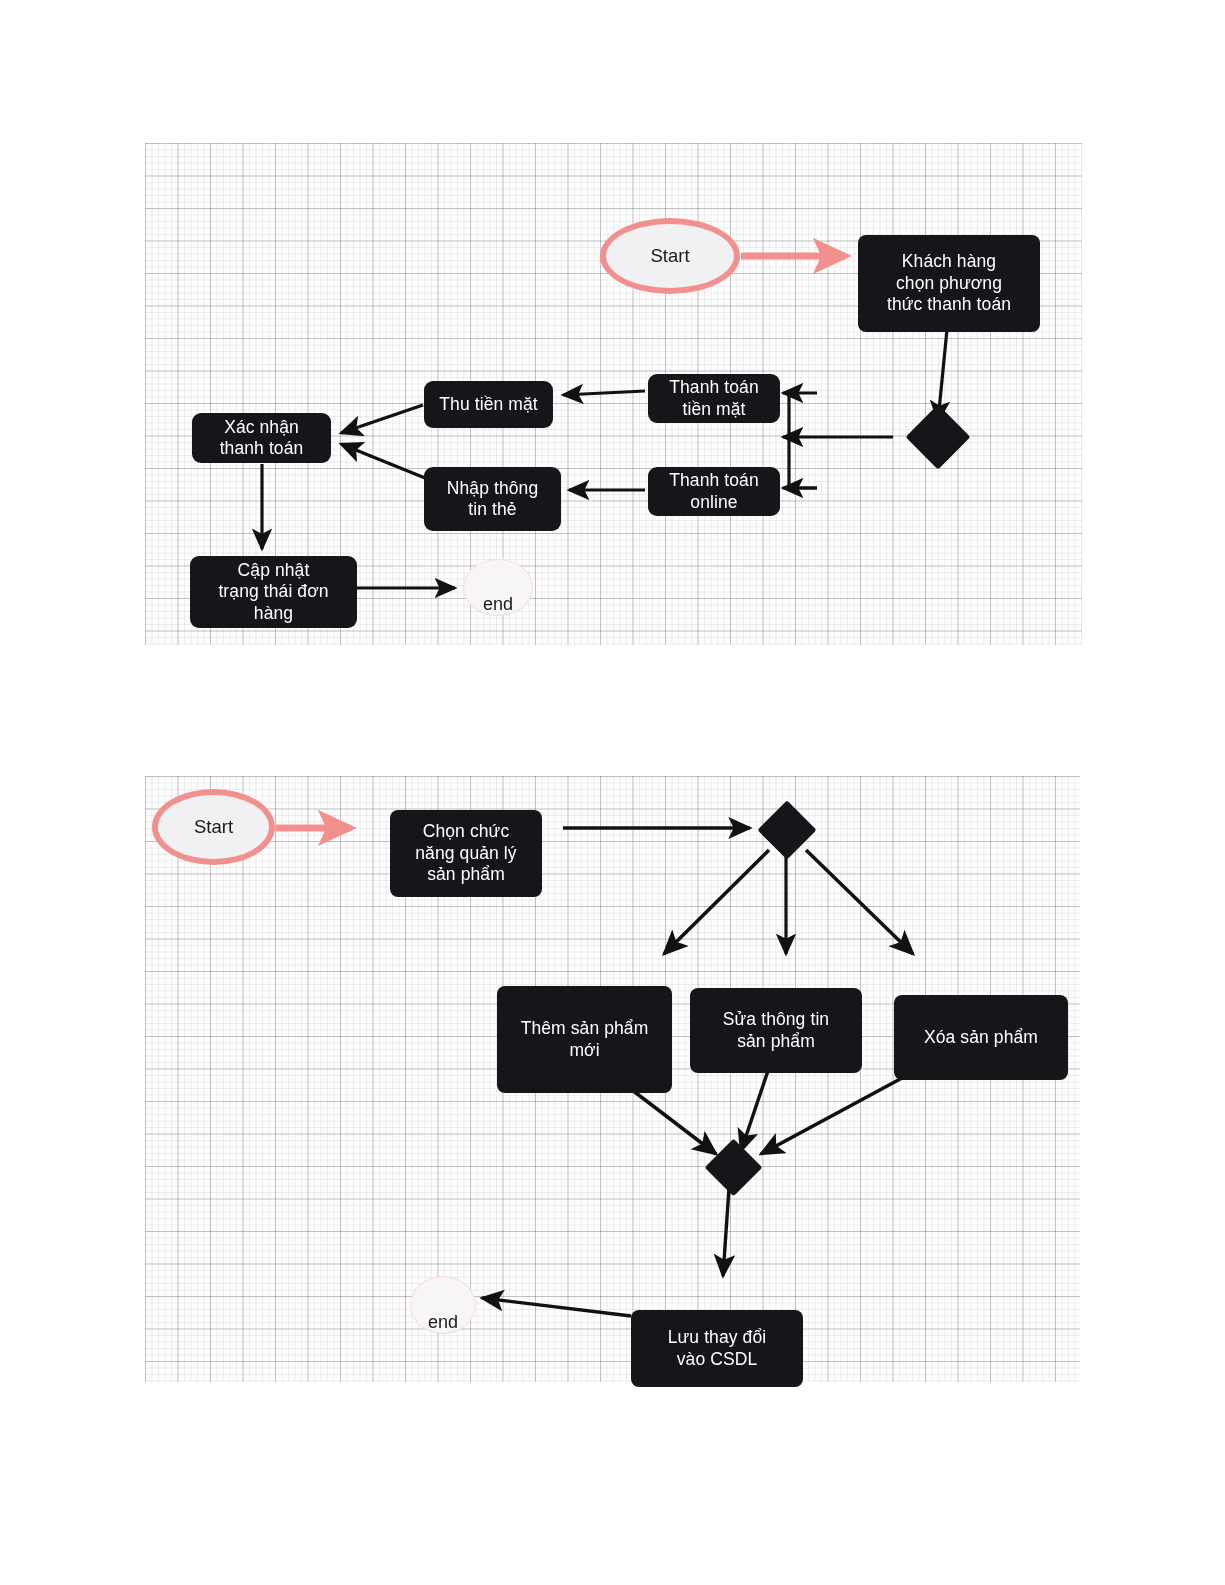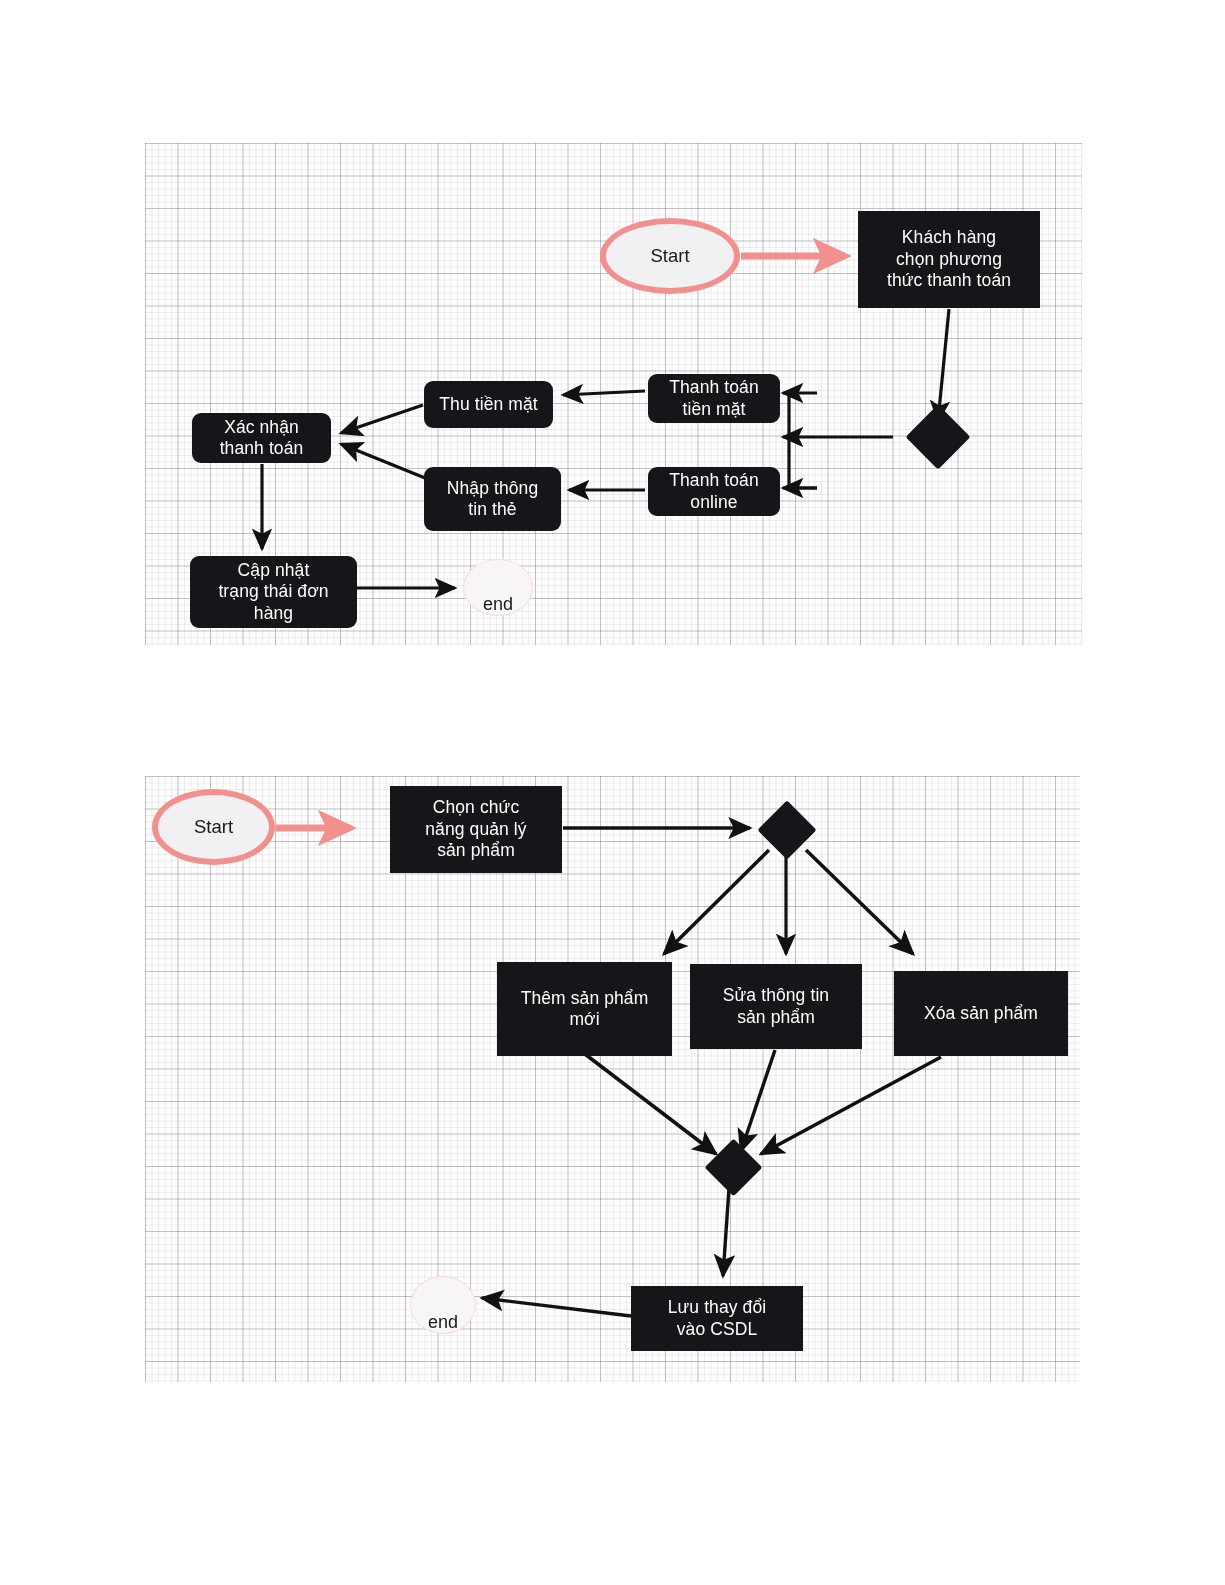--- a/index.html
+++ b/index.html
@@ -48,21 +48,21 @@
     text-align: center;
     color: #ffffff;
     background: #16161a;
     font-size: 17.5px;
     line-height: 1.22;
     letter-spacing: 0.1px;
     white-space: pre-line;
     padding: 2px 6px;
   }
   .node.rounded { border-radius: 9px; }
-  .node.square  { border-radius: 0px; }
+  .node.square  { border-radius: 8px; margin-top: 24px; }
   .terminal {
     position: absolute;
     box-sizing: border-box;
     display: flex;
     align-items: center;
     justify-content: center;
     border-radius: 50%;
     color: #1a1a1a;
     font-size: 18px;
     background: #f2f2f4;
@@ -242,45 +242,45 @@
 
       <g>
         <line x1="486" y1="540" x2="337" y2="522" stroke="#111111" stroke-width="3.4" marker-end="url(#ah-b2)"></line>
       </g>
     </svg>
 
     <div class="terminal start" style="left:7px; top:13px; width:123px; height:76px;">
       <span>Start</span>
     </div>
 
-    <div class="node square" style="left:245px; top:10px; width:172px; height:87px;align-items:center;">
+    <div class="node square" style="left:245px; top:10px; width:152px; height:87px;align-items:center;">
       <span>Chọn chức
 năng quản lý
 sản phẩm</span>
     </div>
 
     <div class="diamond" style="left:621px; top:33px; width:42px; height:42px;"></div>
 
-    <div class="node square" style="left:352px; top:186px; width:175px; height:94px;">
+    <div class="node square" style="left:352px; top:186px; width:175px; height:107px;">
       <span>Thêm sản phẩm
 mới</span>
     </div>
 
     <div class="node square" style="left:545px; top:188px; width:172px; height:85px;">
       <span>Sửa thông tin
 sản phẩm</span>
     </div>
 
     <div class="node square" style="left:749px; top:195px; width:174px; height:85px;">
       <span>Xóa sản phẩm</span>
     </div>
 
     <div class="diamond" style="left:568px; top:371px; width:41px; height:41px;"></div>
 
-    <div class="node square" style="left:486px; top:510px; width:172px; height:65px;">
+    <div class="node square" style="left:486px; top:510px; width:172px; height:77px;">
       <span>Lưu thay đổi
 vào CSDL</span>
     </div>
 
     <div class="terminal end" style="left:265px; top:500px; width:66px; height:58px;">
       <span>end</span>
     </div>
   </div>
 
 </div>

